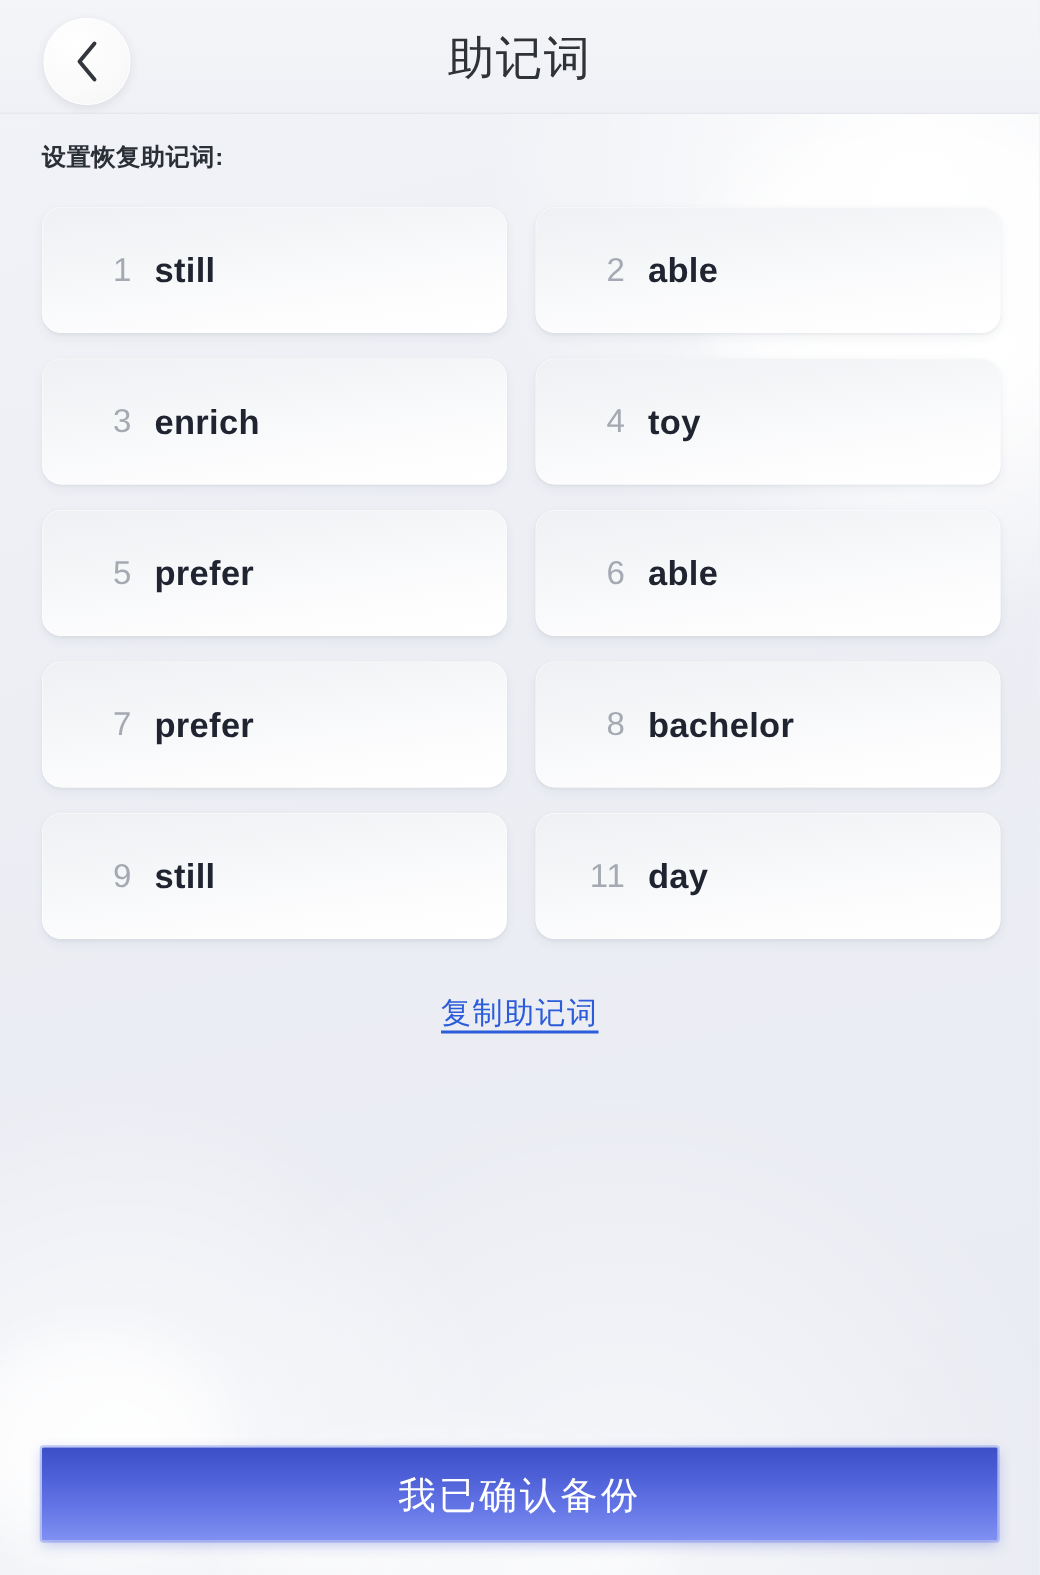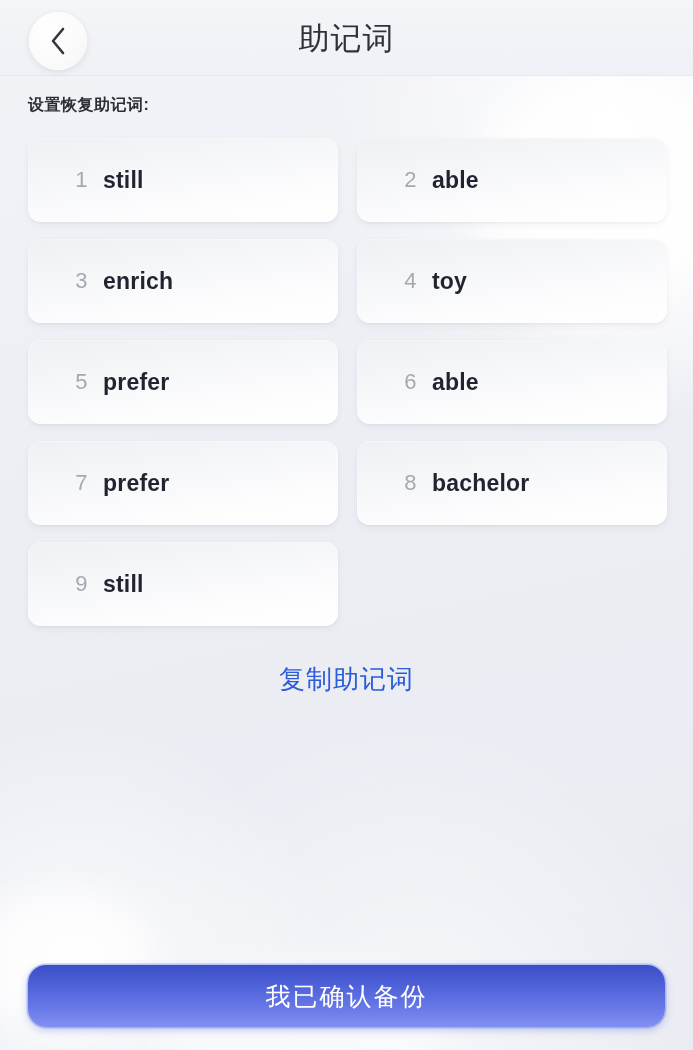--- a/index.html
+++ b/index.html
@@ -162,42 +162,43 @@
     letter-spacing: 0.2px;
   }
 
   
   .copy-row {
     margin-top: 36px;
     text-align: center;
   }
   .copy-link {
     display: inline-block;
-    font-size: 26px;
+    font-size: 20px;
     color: #2b5cd9;
+    text-decoration: underline;
     text-underline-offset: 5px;
     text-decoration-thickness: 2px;
     letter-spacing: 1px;
     cursor: pointer;
   }
 
   
   .footer {
     position: absolute;
     left: 0; right: 0;
     bottom: 23px;
     padding: 0 28px;
     z-index: 3;
   }
 
   .primary-btn {
     width: 100%;
     height: 62px;
     border: 0;
-    border-radius: 18px;
+    border-radius: 1px;
     background: linear-gradient(180deg, #3c4fc6 0%, #4d5fd6 30%, #6476e6 65%, #8090f2 100%);
     box-shadow:
       0 3px 9px rgba(60,79,198,0.30),
       0 0 0 1.5px rgba(150,165,245,0.55);
     color: #ffffff;
     font-family: "Liberation Sans", "DejaVu Sans", sans-serif;
     font-size: 25px;
     font-weight: 400;
     letter-spacing: 2px;
     cursor: pointer;
@@ -257,20 +258,24 @@
         <span class="word-text">prefer</span>
       </div>
       <div class="word-card">
         <span class="word-index">8</span>
         <span class="word-text">bachelor</span>
       </div>
       <div class="word-card">
         <span class="word-index">9</span>
         <span class="word-text">still</span>
       </div>
+      <div class="word-card">
+        <span class="word-index">11</span>
+        <span class="word-text">day</span>
+      </div>
     </div>
 
     <div class="copy-row">
       <span class="copy-link">复制助记词</span>
     </div>
 
   </div>
 
   <div class="footer">
     <button class="primary-btn">我已确认备份</button>

